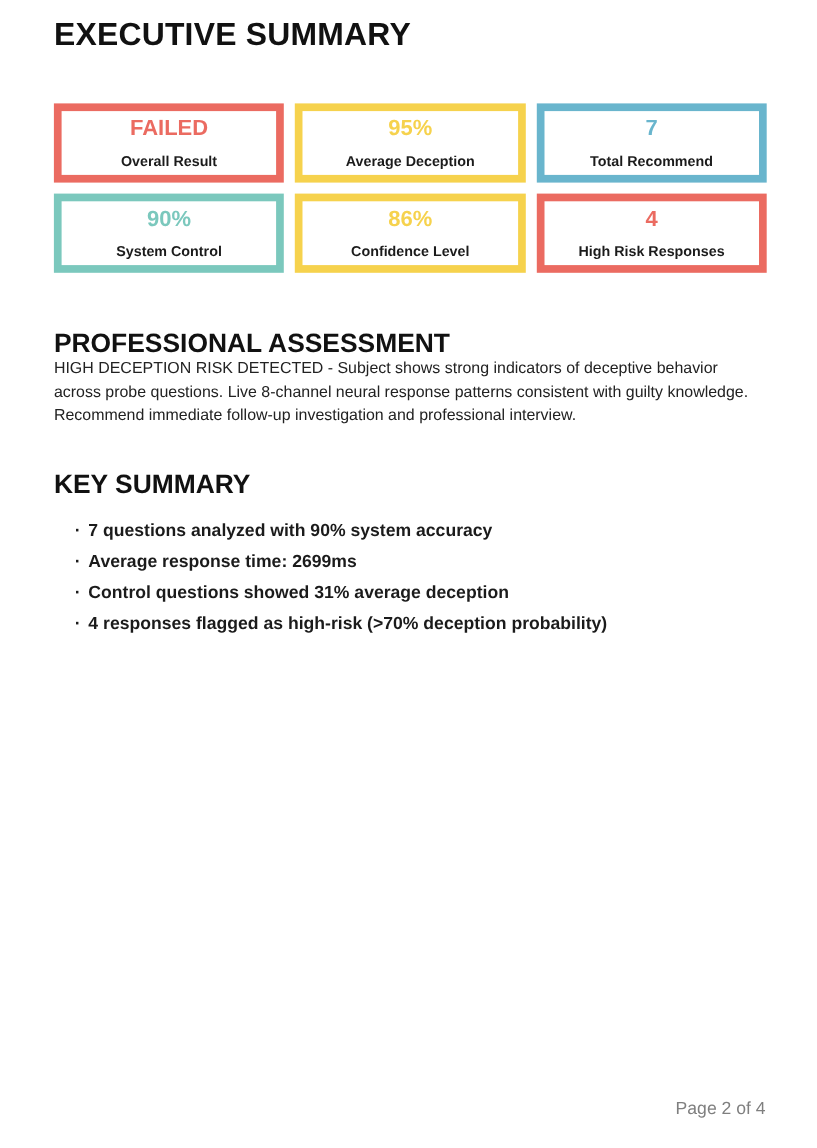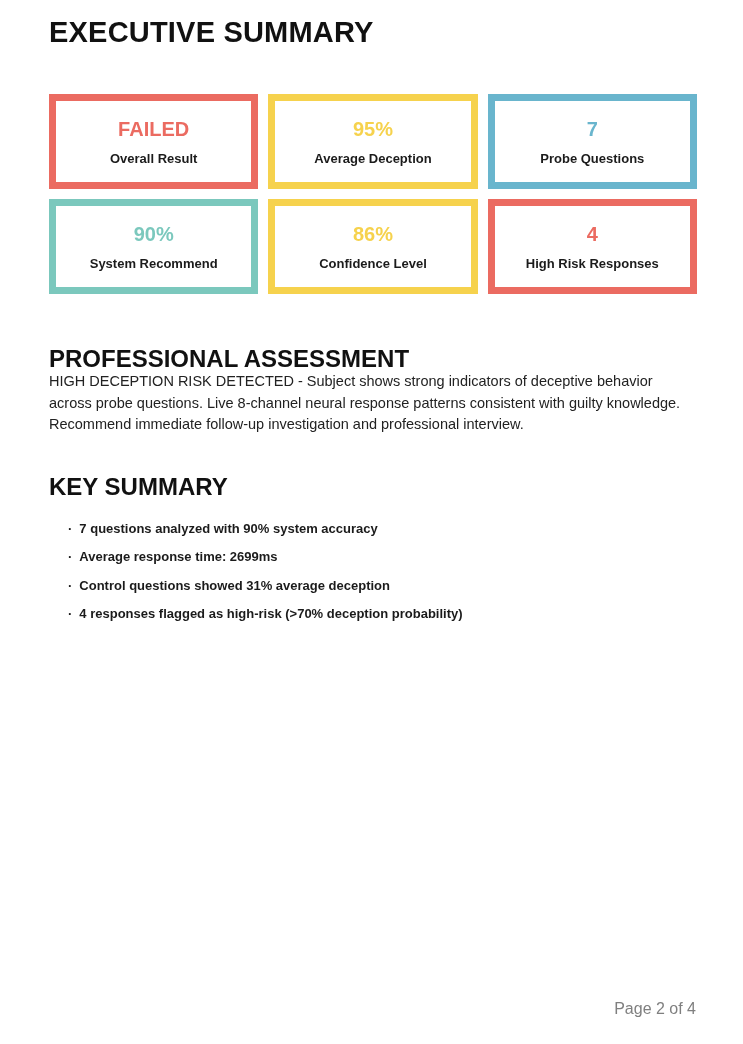--- a/index.html
+++ b/index.html
@@ -23,21 +23,21 @@
     letter-spacing: 0.2px;
   }
   .cards {
     margin-top: 46px;
     display: flex; flex-wrap: wrap;
     gap: 10px;
   }
   .card {
     box-sizing: border-box;
     width: calc((100% - 20px) / 3);
-    height: 95px;
+    height: 72px;
     border: 7px solid var(--c, #ccc);
     background: #ffffff;
     display: flex; flex-direction: column;
     align-items: center; justify-content: center;
     text-align: center;
   }
   .card .value {
     font-size: 20px; line-height: 22px;
     font-weight: bold; color: var(--c, #ccc);
   }
@@ -58,21 +58,21 @@
     font-size: 14.5px; line-height: 21.5px;
     font-weight: normal; color: #222222;
   }
   .section-findings { margin-top: 39px; }
   .findings-list {
     list-style: none;
     margin: 23px 0 0;
     padding: 0 0 0 19px;
   }
   .findings-list li {
-    font-size: 13px; line-height: 15px;
+    font-size: 16px; line-height: 15px;
     font-weight: bold; color: #1b1b1b;
     margin-bottom: 13.5px;
   }
   .findings-list .bullet { margin-right: 7px; }
   .page-footer {
     position: absolute;
     right: 47px; top: 1002px;
     font-size: 16px; line-height: 14px;
     color: #7f7f7f;
   }
@@ -88,25 +88,25 @@
     <div class="card" style="--c: #EB6B61;">
       <div class="value">FAILED</div>
       <div class="label">Overall Result</div>
     </div>
     <div class="card" style="--c: #F6D24D;">
       <div class="value">95%</div>
       <div class="label">Average Deception</div>
     </div>
     <div class="card" style="--c: #69B5CD;">
       <div class="value">7</div>
-      <div class="label">Probe Questions</div>
+      <div class="label">Total Recommend</div>
     </div>
     <div class="card" style="--c: #7BC8BD;">
       <div class="value">90%</div>
-      <div class="label">System Recommend</div>
+      <div class="label">System Control</div>
     </div>
     <div class="card" style="--c: #F6D24D;">
       <div class="value">86%</div>
       <div class="label">Confidence Level</div>
     </div>
     <div class="card" style="--c: #EB6B61;">
       <div class="value">4</div>
       <div class="label">High Risk Responses</div>
     </div>
   </div>

